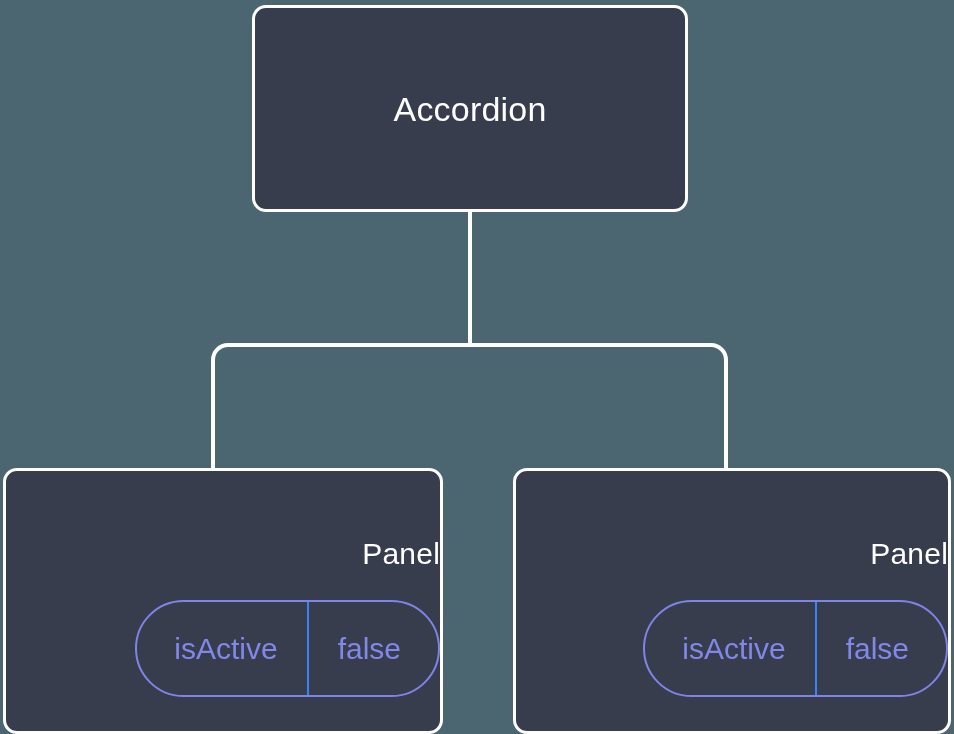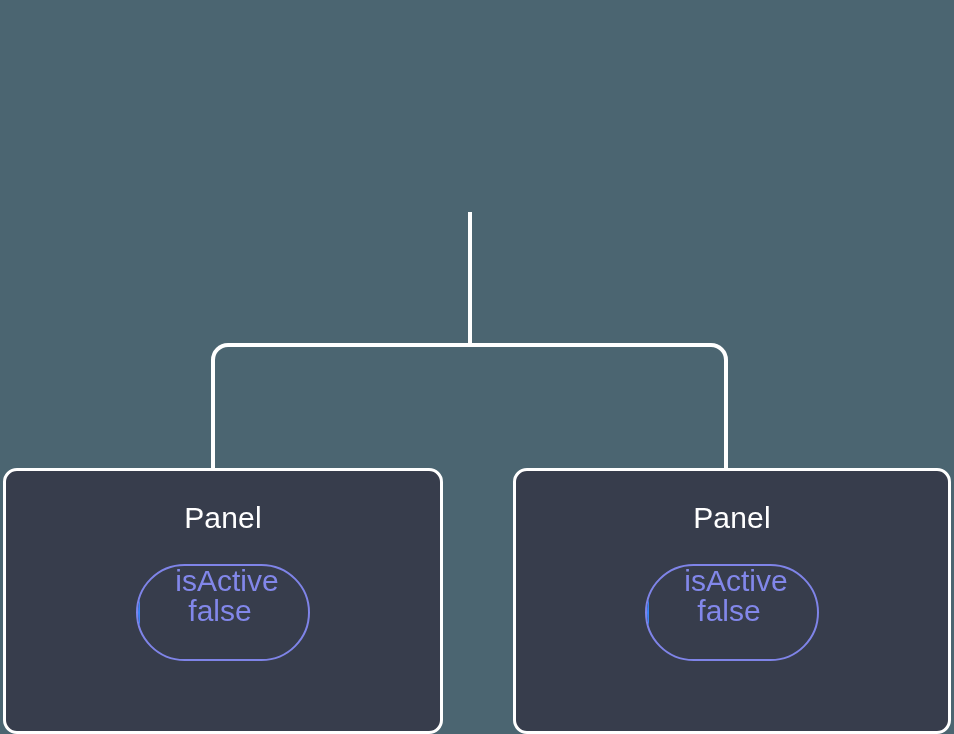--- a/index.html
+++ b/index.html
@@ -55,21 +55,22 @@
     color: #ffffff;
     font-size: 34px;
     line-height: 1;
     letter-spacing: 0.2px;
     white-space: nowrap;
   }
 
   
   .panel-node {
     height: 266px;
-    padding-top: 32px;
+    padding-top: 68px;
+    align-items: flex-end;
   }
   #node-panel-0 {
     left: 3px;
     top: 468px;
     width: 440px;
   }
   #node-panel-1 {
     left: 513px;
     top: 468px;
     width: 438px;
@@ -85,21 +86,20 @@
   
   .state-pill {
     margin-top: 31px;
     height: 97px;
     box-sizing: border-box;
     border: 2px solid #7f84e8;
     border-radius: 49px;
     display: flex;
     align-items: stretch;
     overflow: hidden;
-    flex-direction: column;
   }
   .pill-key,
   .pill-value {
     display: flex;
     align-items: center;
     justify-content: center;
     color: #8287ea;
     font-size: 30px;
     line-height: 1;
     white-space: nowrap;
@@ -119,20 +119,23 @@
 
   <svg id="edges" viewBox="0 0 954 734" width="954" height="734" aria-hidden="true">
 
     <path d="M 470,212 L 470,345" fill="none" stroke="#ffffff" stroke-width="4" stroke-linecap="butt"></path>
 
     <path d="M 470,345 L 228,345 A 15,15 0 0 0 213,360 L 213,470" fill="none" stroke="#ffffff" stroke-width="4" stroke-linecap="butt" stroke-linejoin="round"></path>
 
     <path d="M 470,345 L 711,345 A 15,15 0 0 1 726,360 L 726,470" fill="none" stroke="#ffffff" stroke-width="4" stroke-linecap="butt" stroke-linejoin="round"></path>
   </svg>
 
+  <div class="node" id="node-accordion">
+    <span class="root-label">Accordion</span>
+  </div>
 
   <div class="node panel-node" id="node-panel-0">
     <span class="panel-label">Panel</span>
     <div class="state-pill">
       <span class="pill-key">isActive</span>
       <span class="pill-value">false</span>
     </div>
   </div>
 
   <div class="node panel-node" id="node-panel-1">

